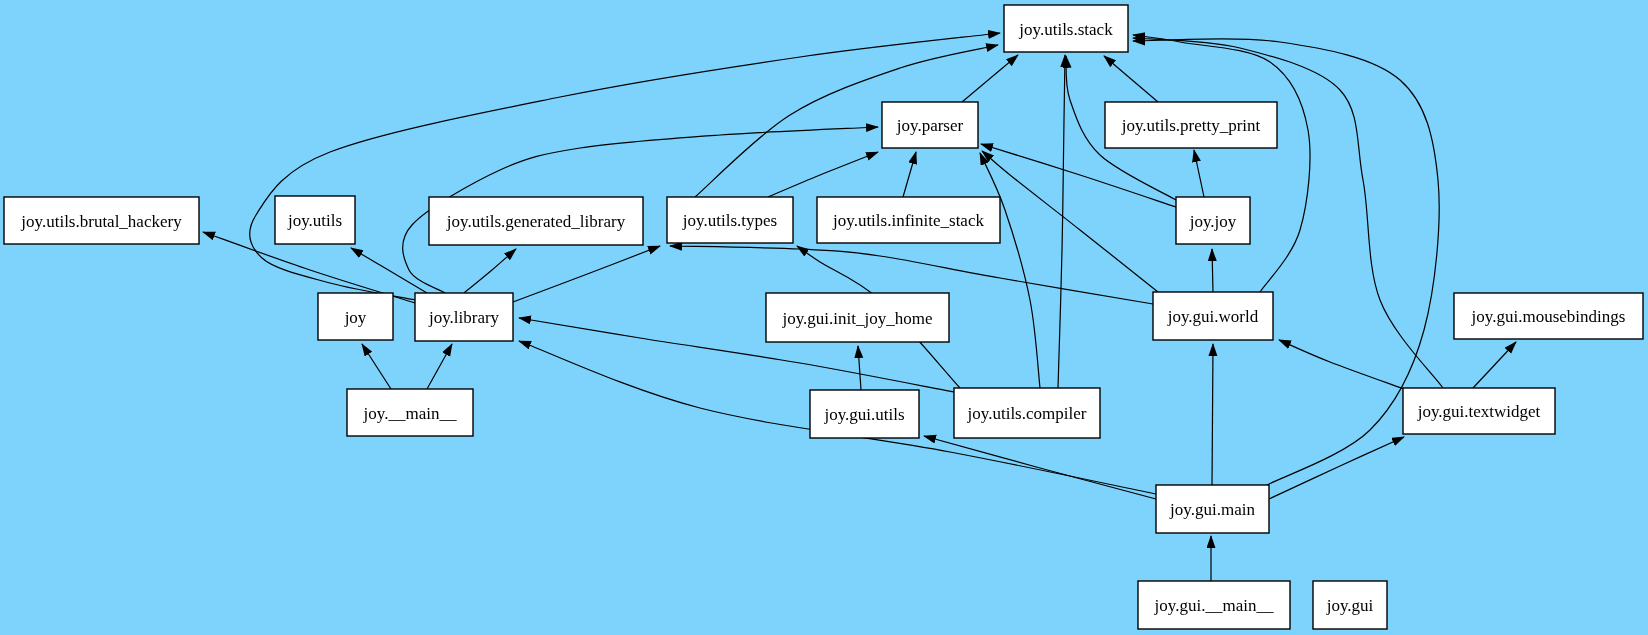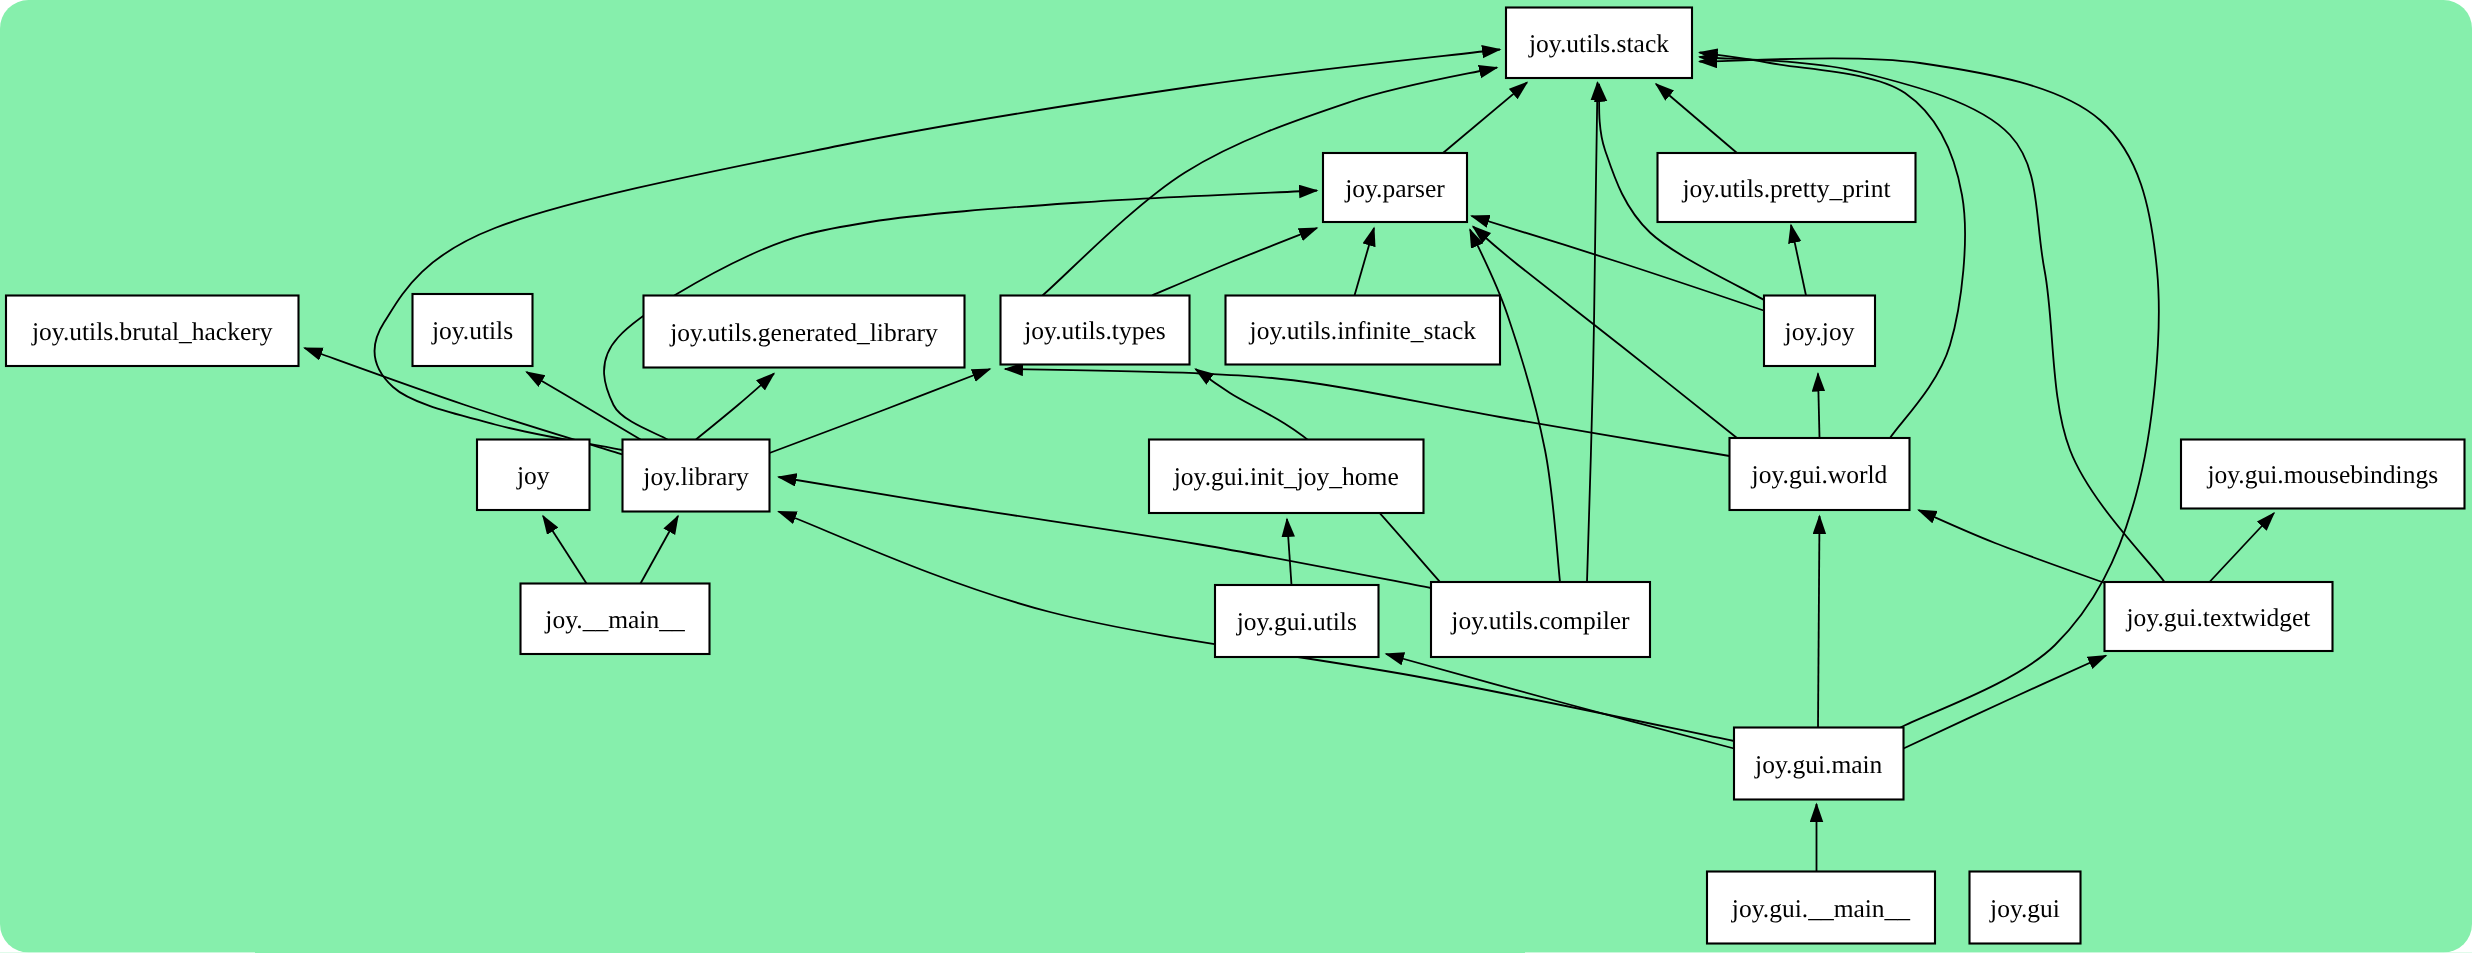--- a/index.html
+++ b/index.html
@@ -4,24 +4,23 @@
 <style>
   html, body {
     margin: 0;
     padding: 0;
     background: #ffffff;
   }
   .stage {
     position: relative;
     width: 1648px;
     height: 635px;
-    background: #86efac;
+    background: #7dd3fc;
     font-family: "Liberation Serif", "DejaVu Serif", serif;
     overflow: hidden;
-    border-radius: 19px;
   }
   svg { display: block; }
   .edge-path {
     fill: none;
     stroke: #000000;
     stroke-width: 1.2;
   }
   .node-rect {
     fill: #ffffff;
     stroke: #000000;

